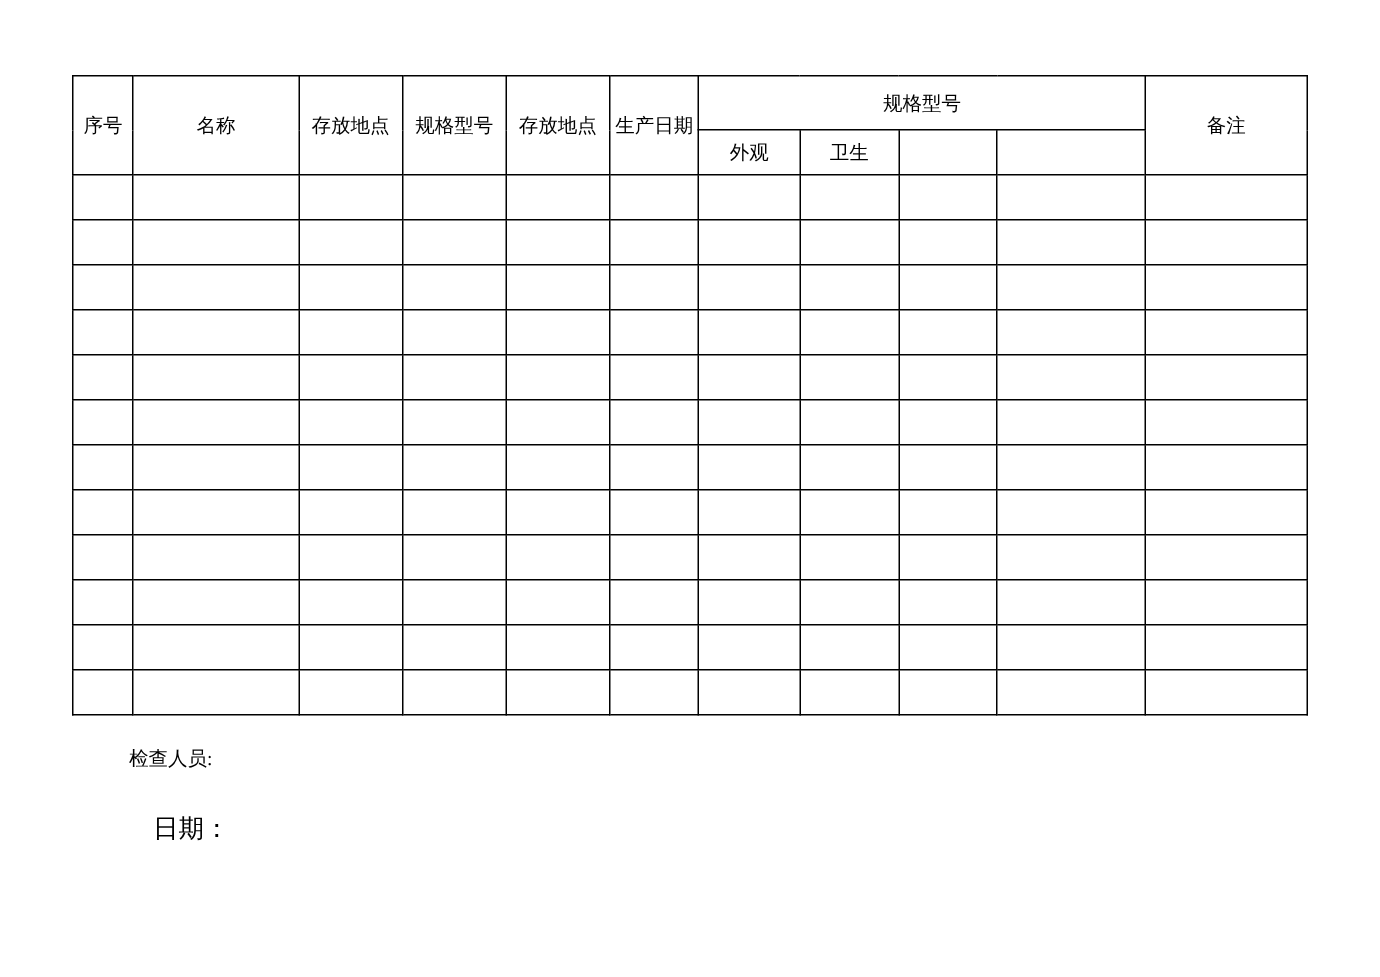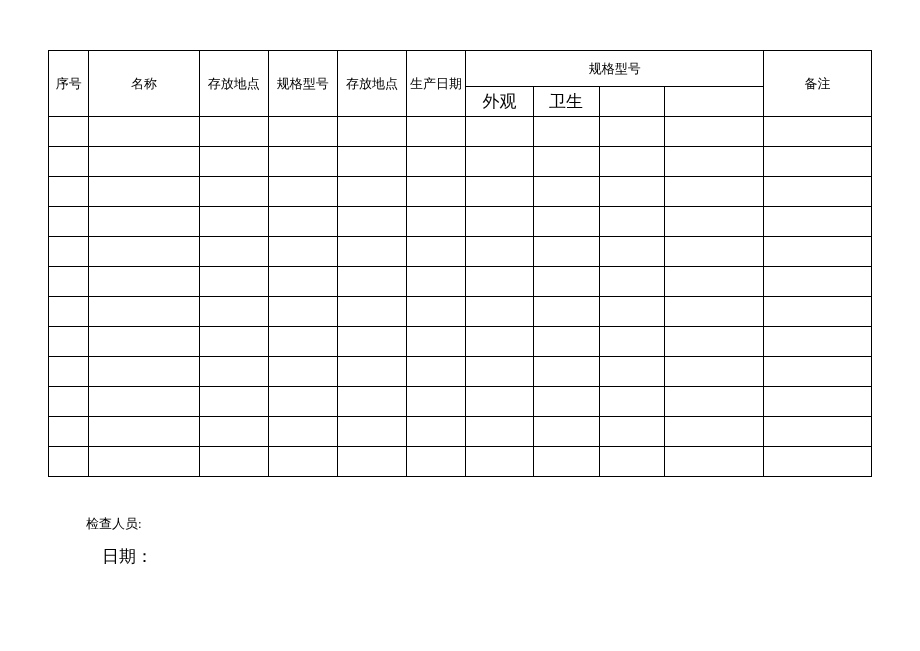--- a/index.html
+++ b/index.html
@@ -25,32 +25,32 @@
       text-align: center;
       vertical-align: middle;
       font-weight: normal;
     }
     .header-row td, .header-row th {
       height: 36px;
       font-size: 13px;
     }
     .sub-header td {
       height: 30px;
-      font-size: 17px;
+      font-size: 13px;
     }
     .data-row td {
       height: 30px;
     }
     .footer {
-      margin-top: 38px;
+      margin-top: 20px;
       padding-left: 38px;
       font-size: 13px;
     }
     .date-line {
-      margin-top: 12px;
+      margin-top: 26px;
       padding-left: 54px;
       font-size: 17px;
       font-family: "SimSun", "宋体", serif;
     }
     .col-seq { width: 4.9%; }
     .col-name { width: 13.4%; }
     .col-spec { width: 8.4%; }
     .col-loc { width: 8.4%; }
     .col-date { width: 8.4%; }
     .col-life { width: 7.2%; }

